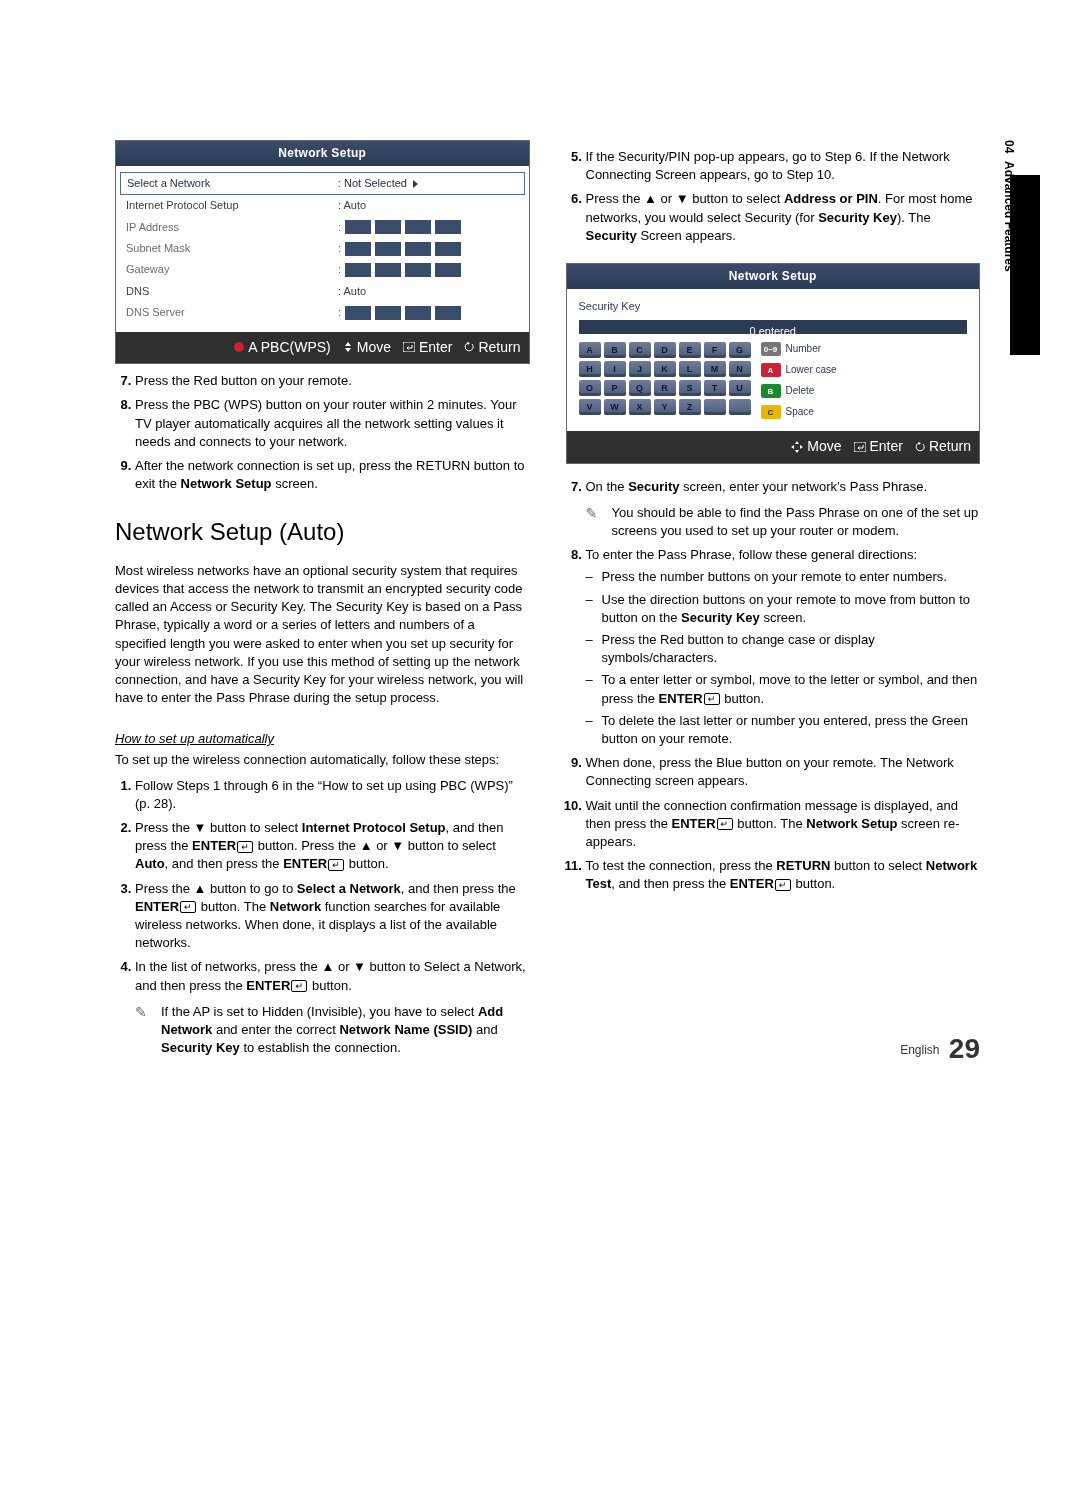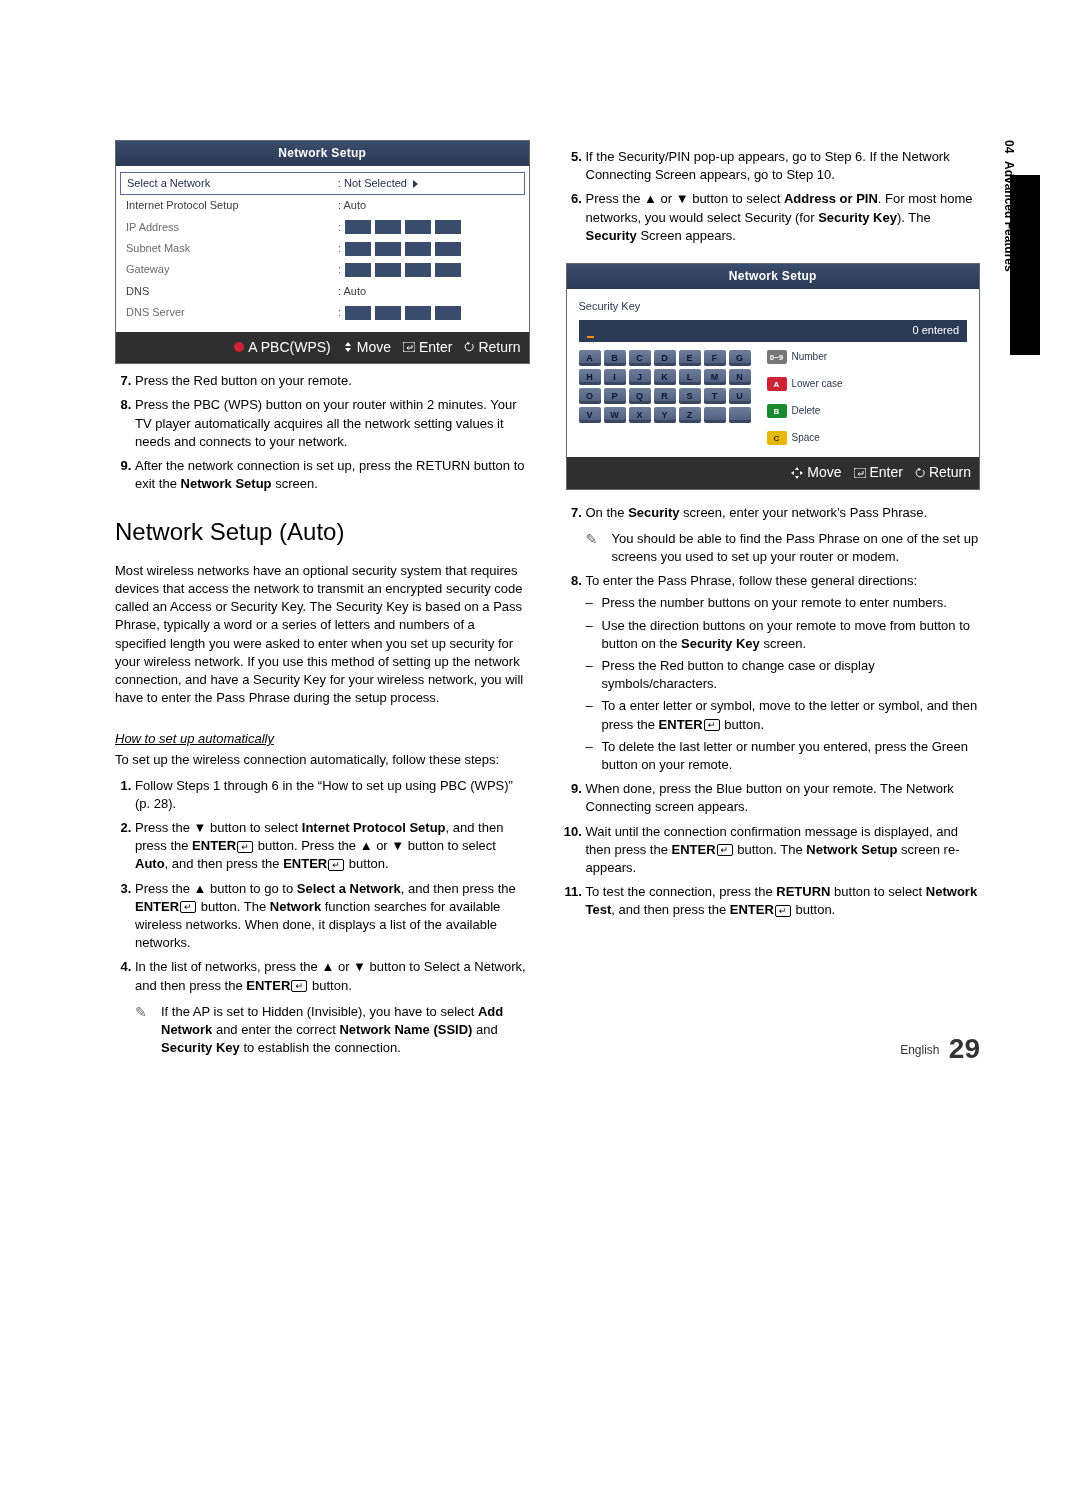--- a/index.html
+++ b/index.html
@@ -131,40 +131,40 @@
     border:1px solid #000; border-radius:2px;
     position:relative; vertical-align:middle; margin:0 1px;
   }
   .enter-icon::after{
     content:"↵"; font-size:9px; position:absolute; left:3px; top:-1px;
   }
   
   .sec-body { padding: 10px 12px 12px 12px; }
   .sec-label { color:#2b3a55; font-size:11px; margin-bottom:6px;}
   .sec-field {
-    background:#2b3a55; color:#fff; height:22px;
+    background:#2b3a55; color:#fff; height:14px;
     display:flex; align-items:center; justify-content:space-between;
-    padding:0 8px; font-size:11px; margin-bottom:8px;
+    padding:0 8px; font-size:11px; margin-bottom:8px;flex-direction:column;
   }
   .sec-cursor { width:7px;height:2px;background:#ff8c00; align-self:flex-end; margin-bottom:4px;}
   .kb { display:flex; }
   .kb-grid {
     display:grid; grid-template-columns: repeat(7, 22px);
     grid-auto-rows: 16px; gap:3px;
   }
   .key {
     background: linear-gradient(#6f7d98,#4a5b7c);
     color:#0b1a33;
     font-size:9px; font-weight:700;
     display:flex;align-items:center;justify-content:center;
     border-radius:2px;
     box-shadow: inset 0 -3px 0 rgba(0,0,0,.25);
   }
   .key.blank { background:linear-gradient(#6f7d98,#4a5b7c); }
-  .kb-side { margin-left:16px; font-size:10px; display:flex;flex-direction:column; gap:13px;}
+  .kb-side { margin-left:10px; font-size:10px; display:flex;flex-direction:column; gap:7px;}
   .kb-side .row { display:flex; align-items:center; gap:5px; color:#2b3a55;}
   .kb-side .tag { width:20px;height:14px;display:inline-flex;align-items:center;justify-content:center;border-radius:2px;font-size:8px;font-weight:700;color:#fff;}
   .tag.num { background:#777;}
   .tag.a { background:#c23;}
   .tag.b { background:#1a8a2e;}
   .tag.c { background:#e6b800; color:#333;}
   .footer-line {
     position:absolute; bottom:70px; right:100px;
     font-size:12px; color:#333;
   }

